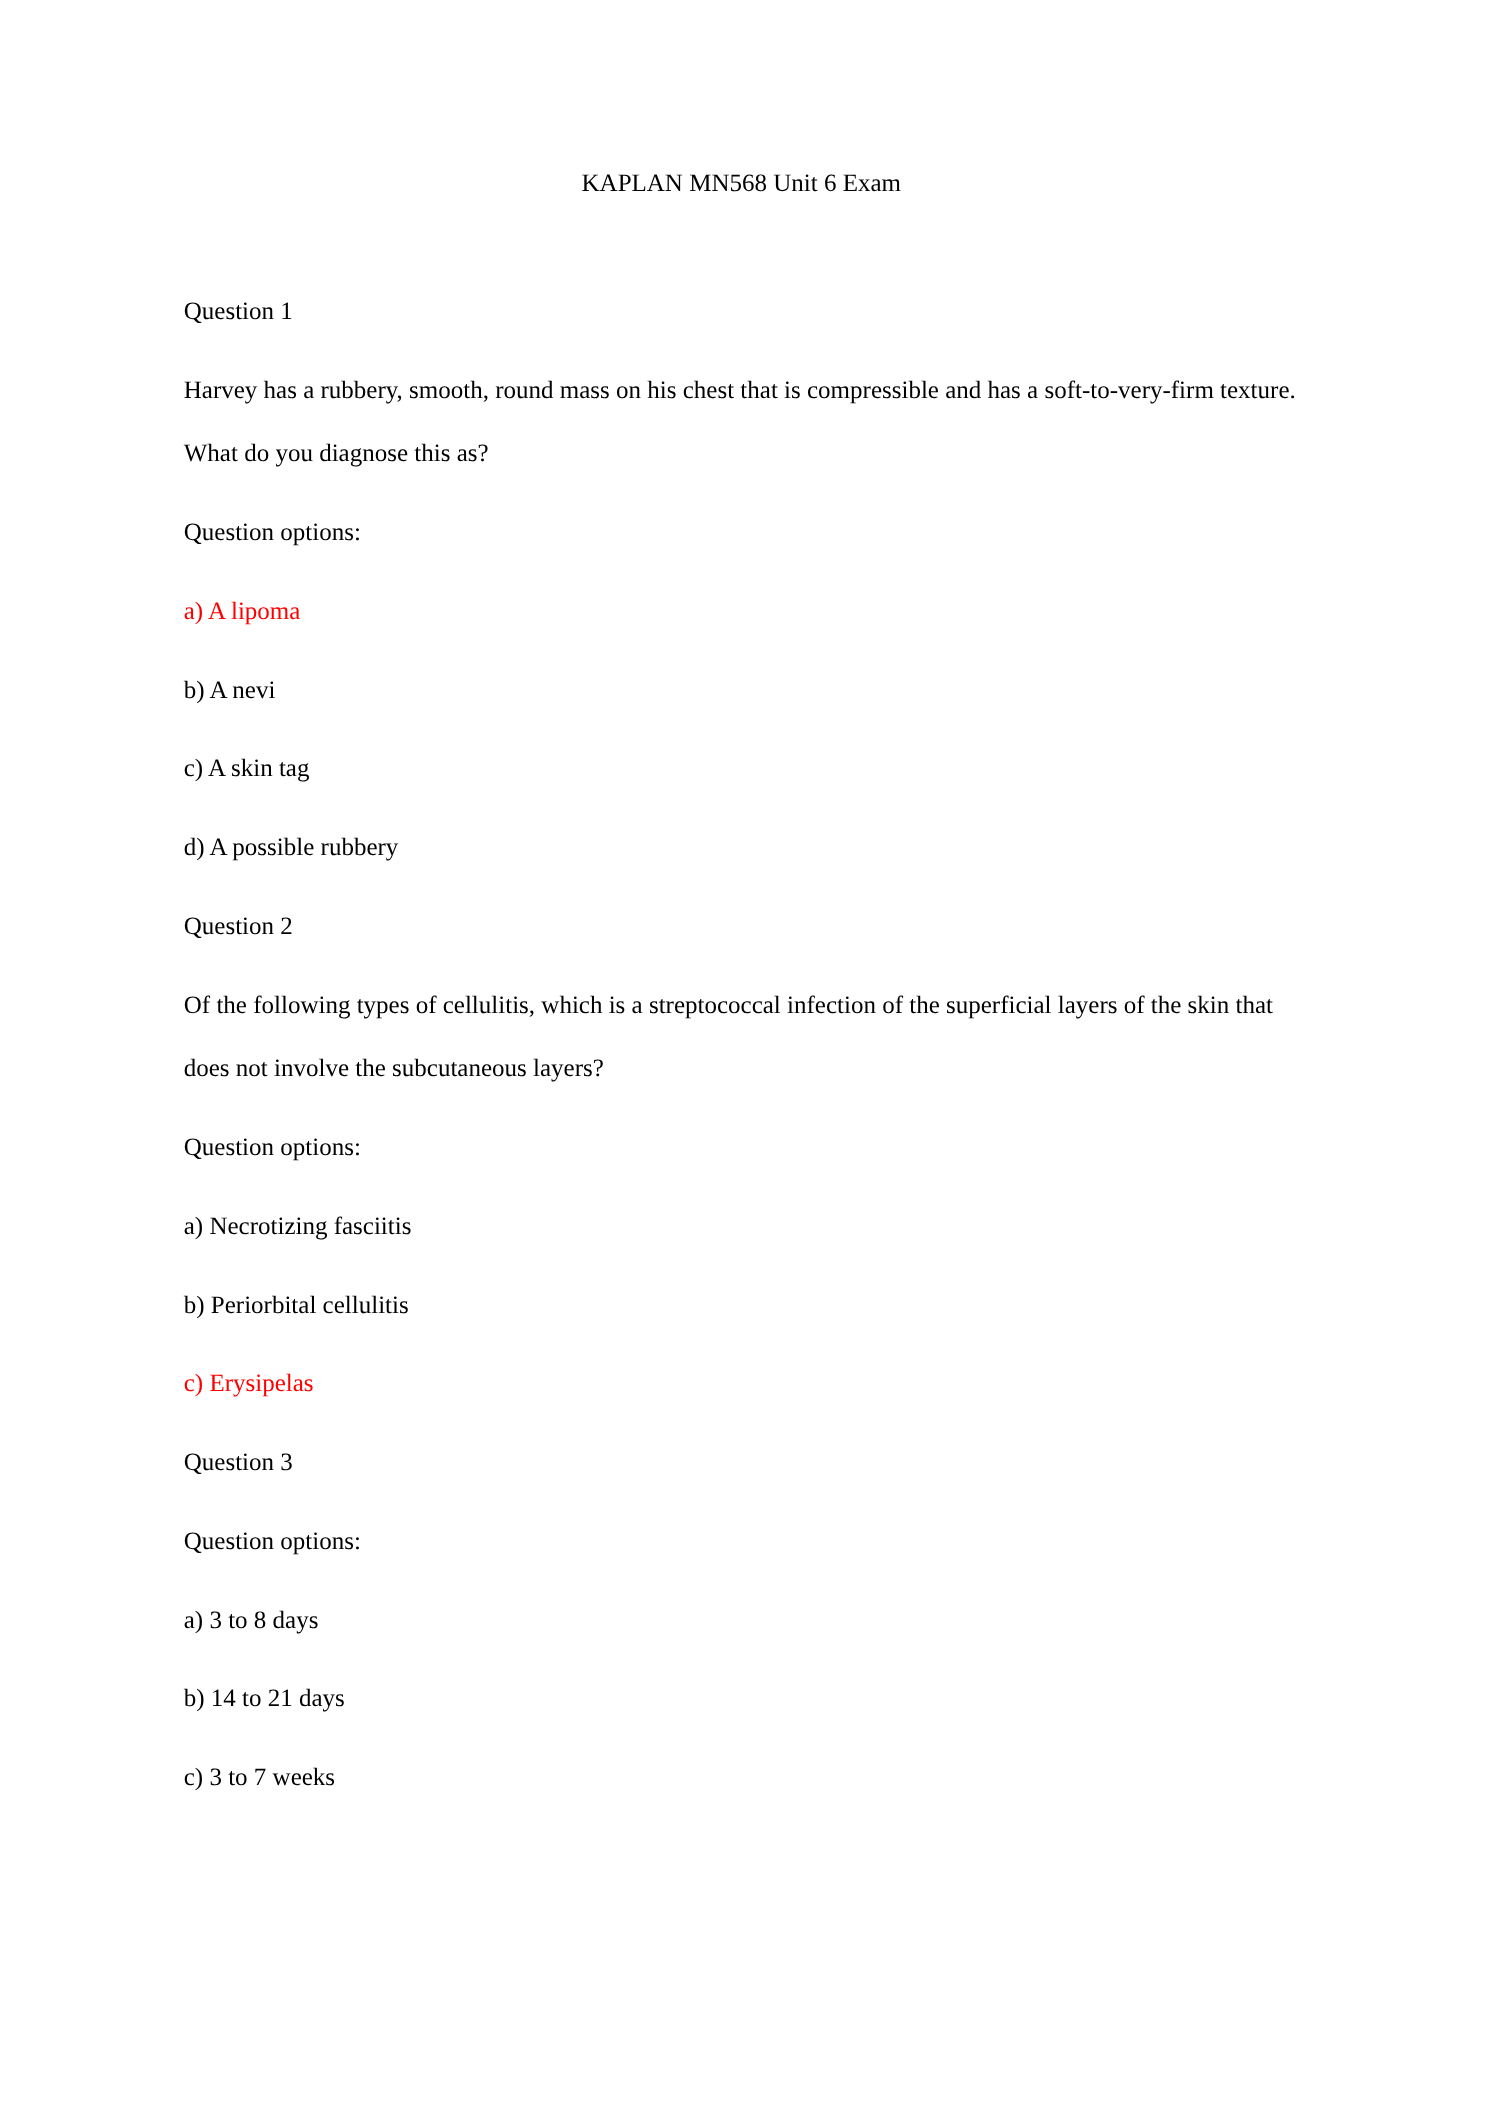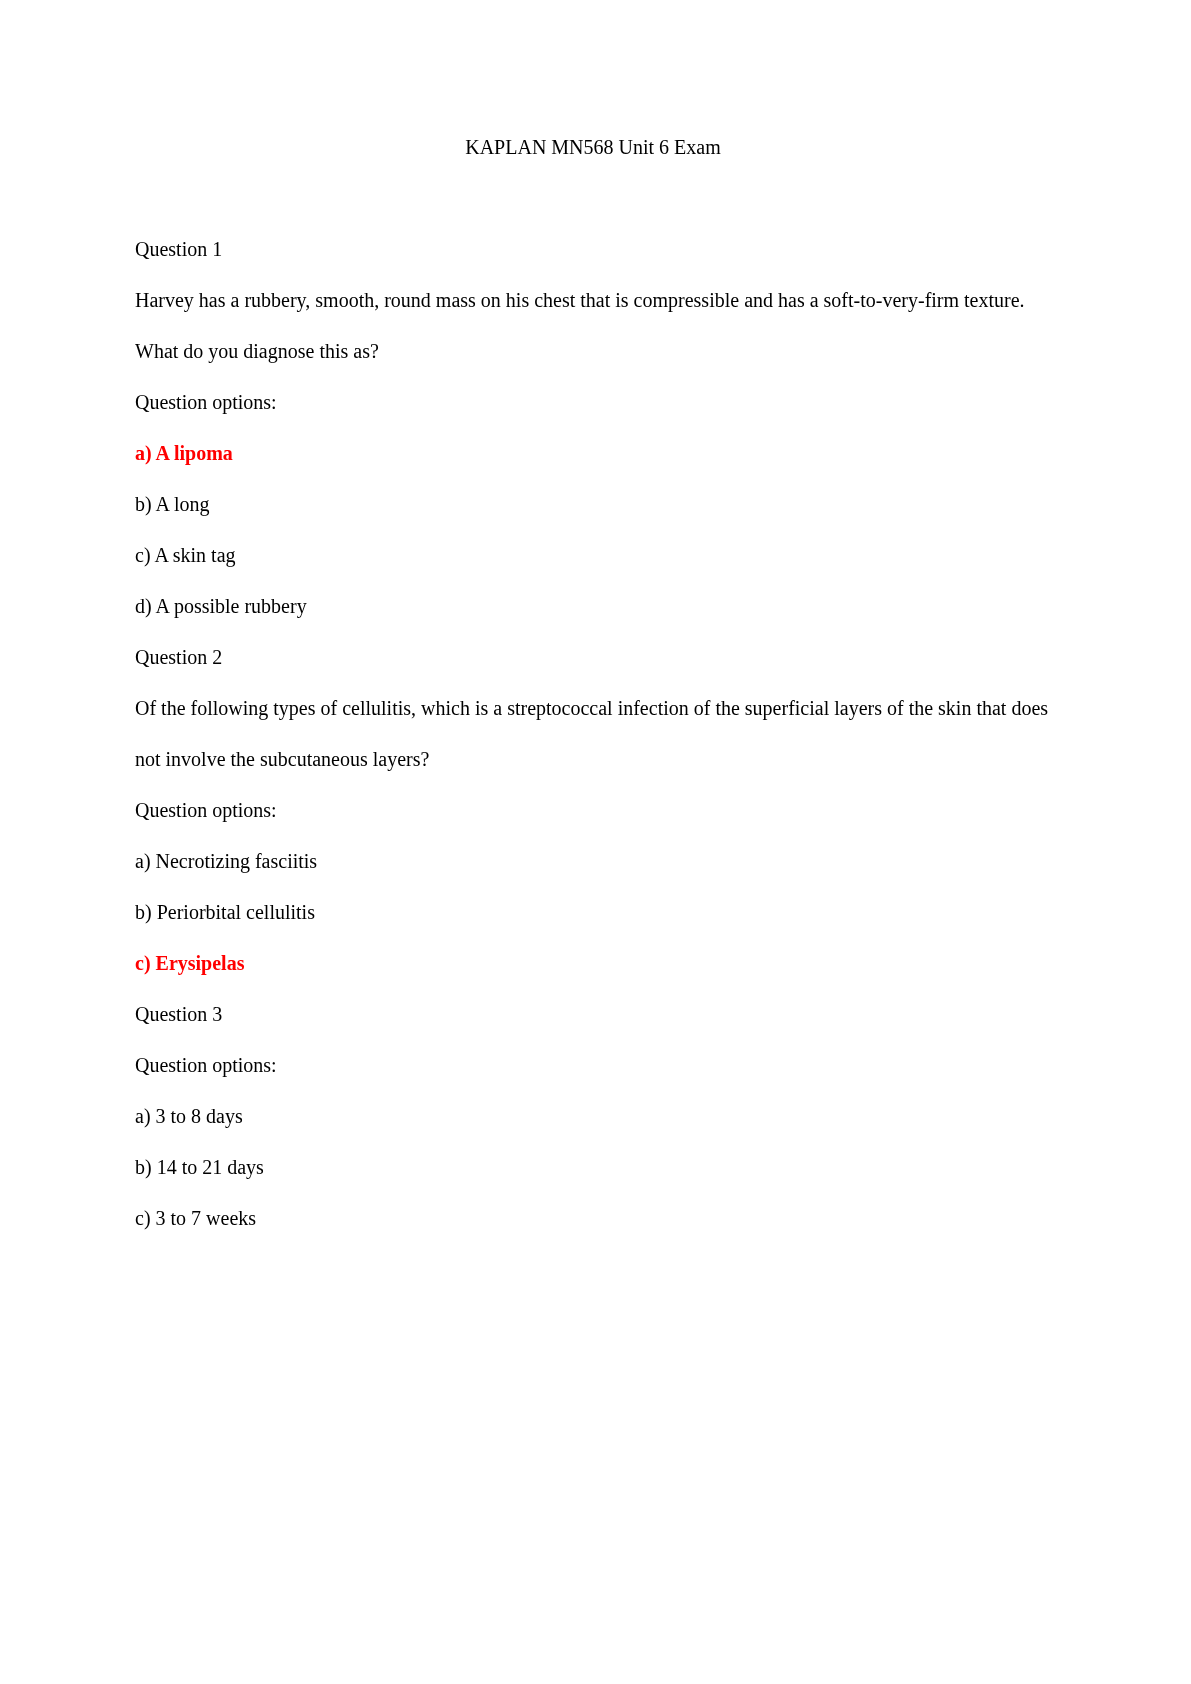--- a/index.html
+++ b/index.html
@@ -18,36 +18,36 @@
     padding: 122px 140px 80px 135px;
     background: #ffffff;
     border-radius: 19px;
   }
   .doc-title {
     font-size: 20px;
     font-weight: normal;
     text-align: center;
     margin-bottom: 51px;
   }
-  .question-block p { margin: 0; }
-  .correct { color: var(--correct-color, #ff0000); font-weight: bold; }
+  .question-block p { margin: 12px; }
+  .correct { color: var(--correct-color, #ff0000); }
 </style>
 </head>
 <body>
 
 <div class="page">
 
   <h1 class="doc-title">KAPLAN MN568 Unit 6 Exam</h1>
 
   <section class="question-block">
     <p>Question 1</p>
     <p>Harvey has a rubbery, smooth, round mass on his chest that is compressible and has a soft-to-very-firm texture. What do you diagnose this as?</p>
     <p>Question options:</p>
     <p class="option correct">a) A lipoma</p>
-    <p class="option">b) A long</p>
+    <p class="option">b) A nevi</p>
     <p class="option">c) A skin tag</p>
     <p class="option">d) A possible rubbery</p>
   </section>
 
   <section class="question-block">
     <p>Question 2</p>
     <p>Of the following types of cellulitis, which is a streptococcal infection of the superficial layers of the skin that does not involve the subcutaneous layers?</p>
     <p>Question options:</p>
     <p class="option">a) Necrotizing fasciitis</p>
     <p class="option">b) Periorbital cellulitis</p>

